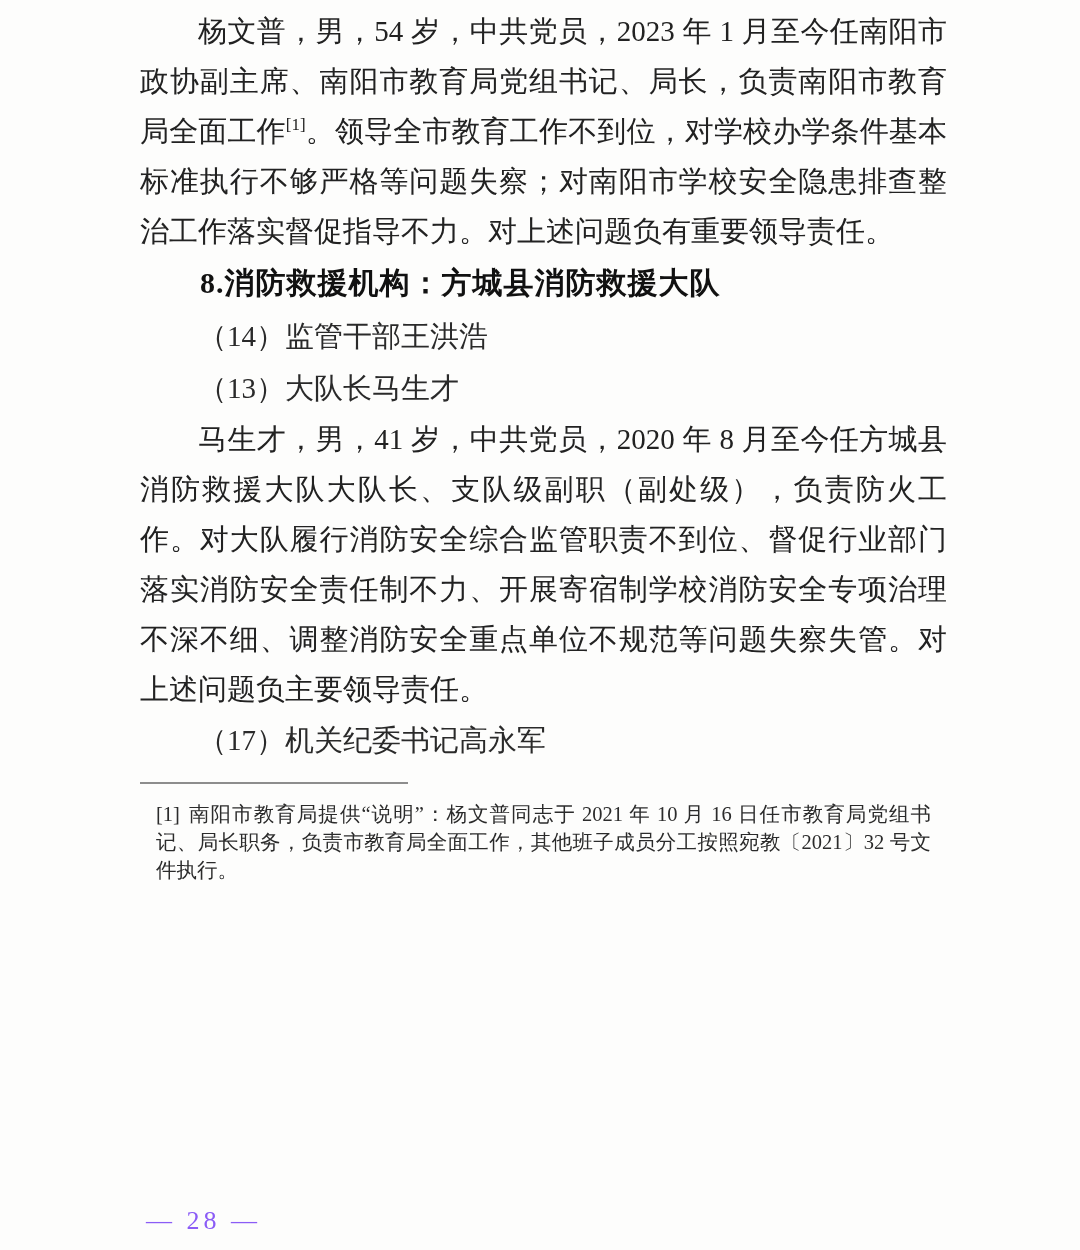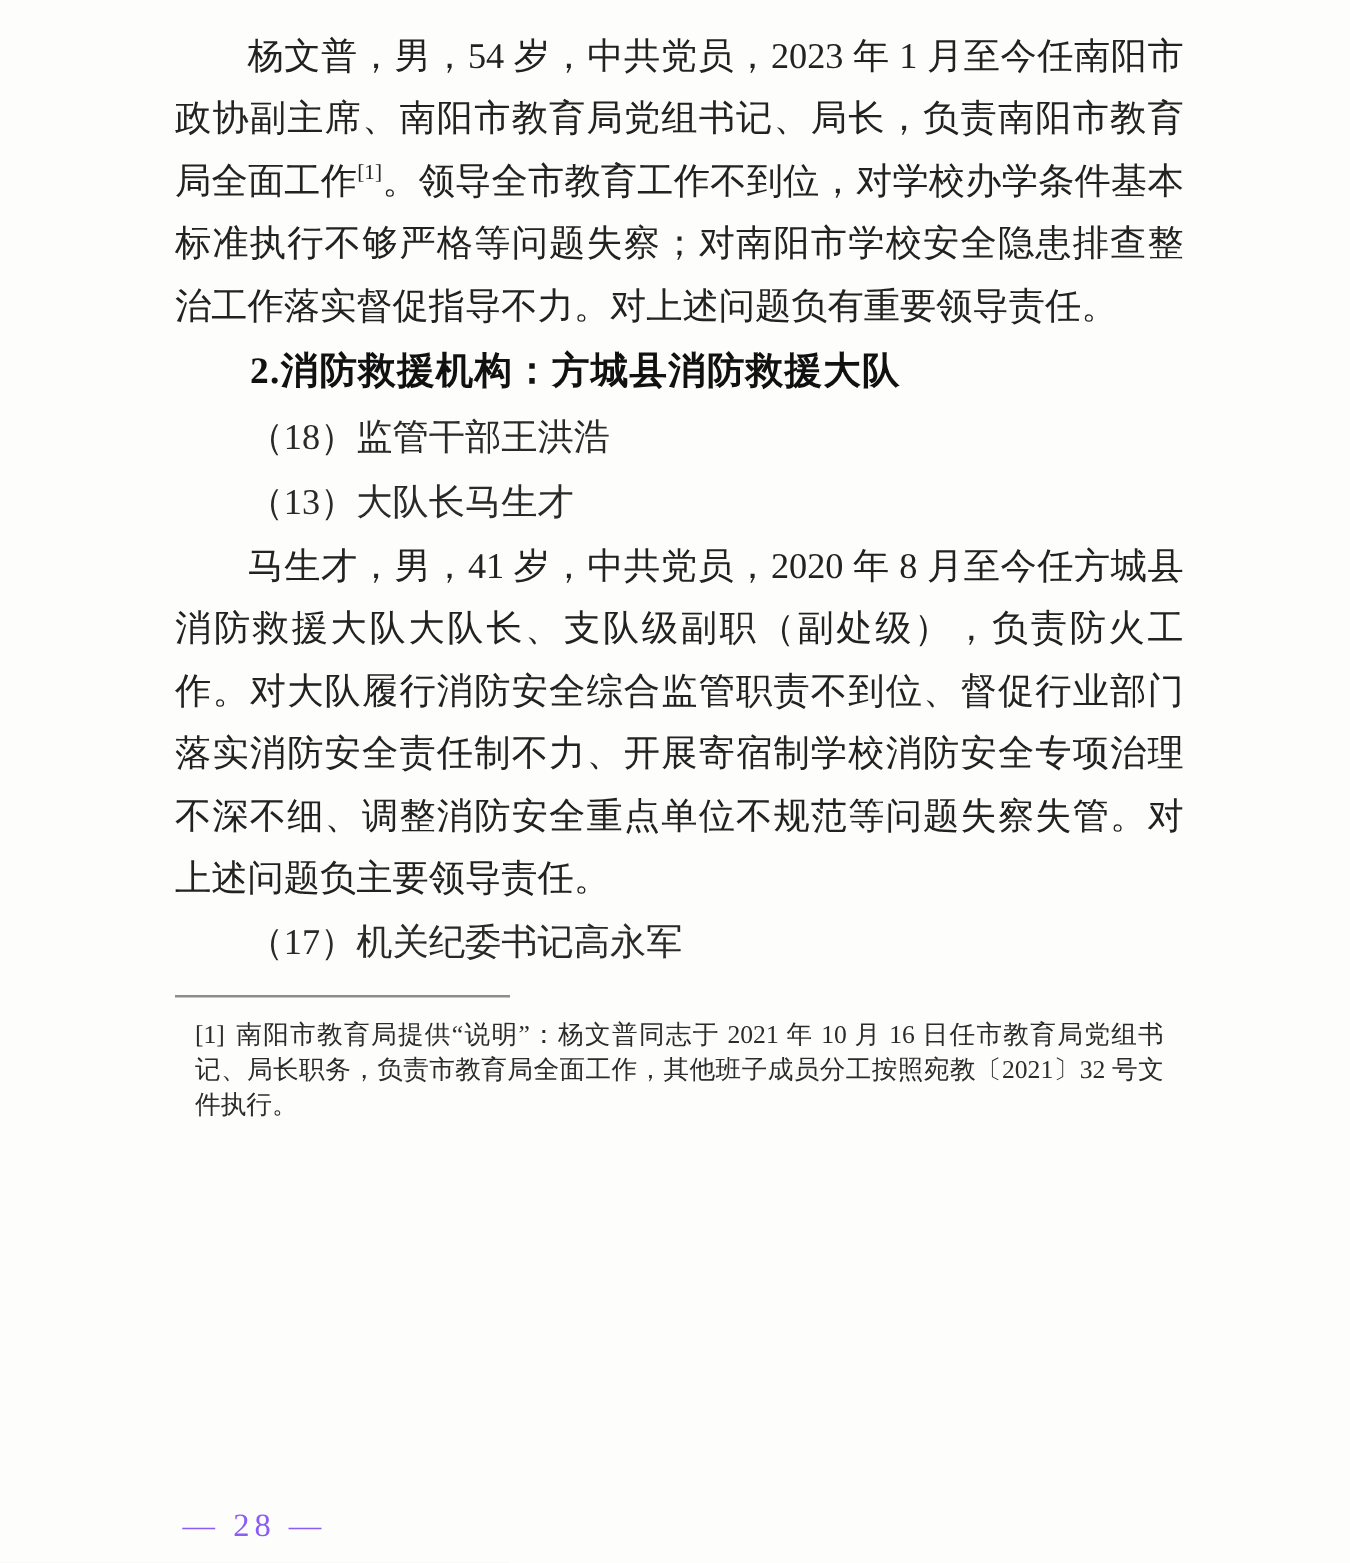--- a/index.html
+++ b/index.html
@@ -15,21 +15,21 @@
   .page {
     position: relative;
     width: 1080px;
     height: 1250px;
     background: #fdfdfc;
     color: #1f1f1f;
     overflow: hidden;
     box-sizing: border-box;
   }
   .content {
-    padding: 20px 133px 0 140px;
+    padding: 6px 133px 0 140px;
     font-family: Liberation Serif, serif;
   }
   .body-para {
     margin: 0;
     font-size: 29px;
     line-height: 50px;
     text-align: justify;
     text-indent: 2em;
     color: #222;
   }
@@ -86,23 +86,23 @@
 </head>
 <body>
 
 <div class="page">
   <div class="content">
 
     <p class="body-para">
       <span>杨文普，男，54 岁，中共党员，2023 年 1 月至今任南阳市政协副主席、南阳市教育局党组书记、局长，负责南阳市教育局全面工作</span><sup class="fn-sup">[1]</sup><span>。领导全市教育工作不到位，对学校办学条件基本标准执行不够严格等问题失察；对南阳市学校安全隐患排查整治工作落实督促指导不力。对上述问题负有重要领导责任。</span>
     </p>
 
-    <h2 class="section-heading">2.消防救援机构：方城县消防救援大队</h2>
+    <h2 class="section-heading">8.消防救援机构：方城县消防救援大队</h2>
 
-    <p class="sub-item">（18）监管干部王洪浩</p>
+    <p class="sub-item">（14）监管干部王洪浩</p>
 
 
     <p class="sub-item">（13）大队长马生才</p>
 
     <p class="body-para">马生才，男，41 岁，中共党员，2020 年 8 月至今任方城县消防救援大队大队长、支队级副职（副处级），负责防火工作。对大队履行消防安全综合监管职责不到位、督促行业部门落实消防安全责任制不力、开展寄宿制学校消防安全专项治理不深不细、调整消防安全重点单位不规范等问题失察失管。对上述问题负主要领导责任。</p>
 
 
     <p class="sub-item">（17）机关纪委书记高永军</p>
 
     <div class="footnote-block">

